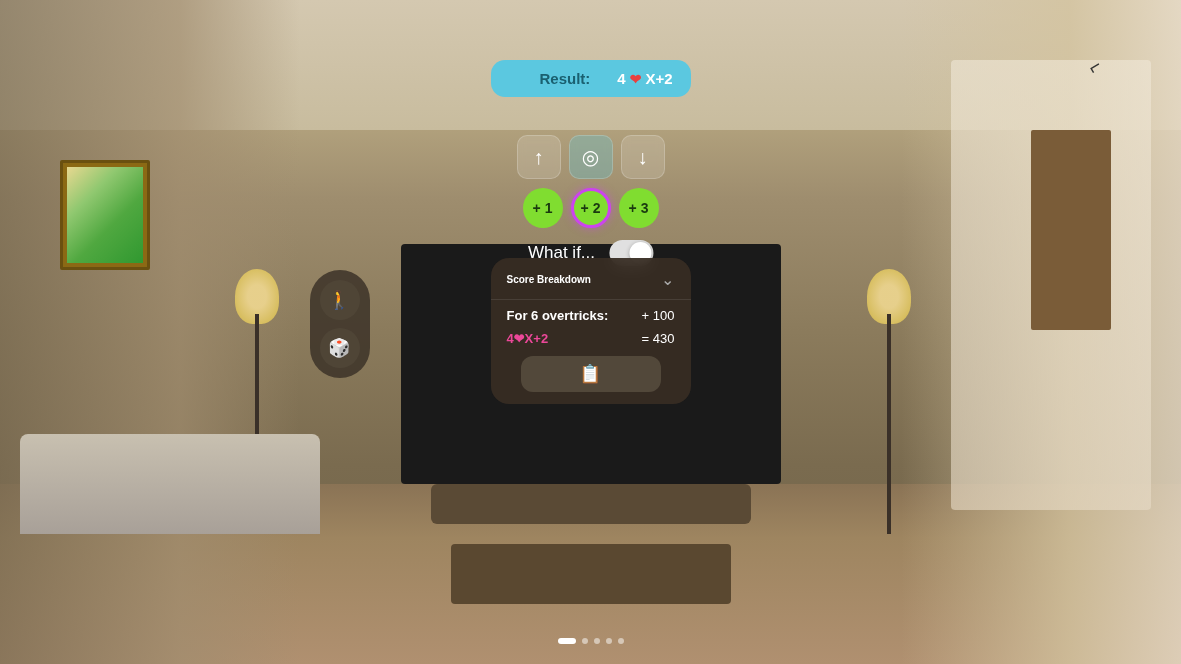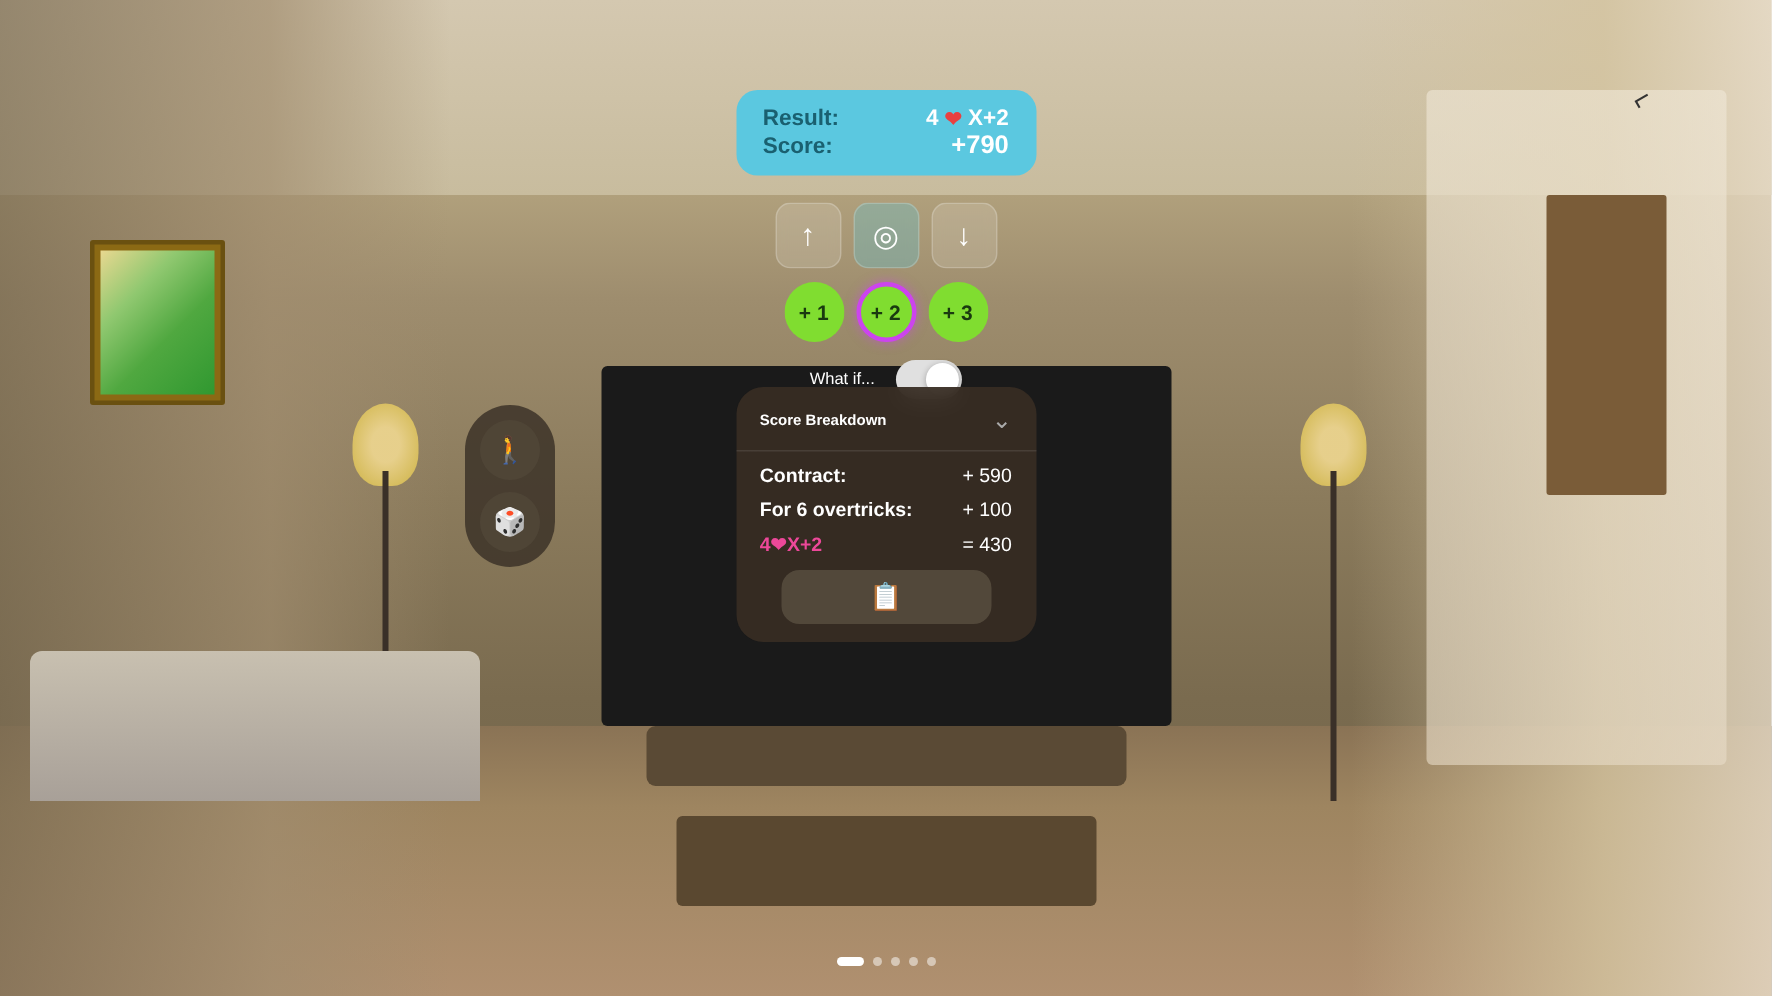--- a/index.html
+++ b/index.html
@@ -223,20 +223,21 @@
       padding: 10px 18px;
       min-width: 200px;
       text-align: left;
     }
 
     .result-row {
       display: flex;
       justify-content: space-between;
       align-items: center;
       gap: 20px;
+      margin-left: 31px;
     }
 
     .result-label {
       color: #1a6070;
       font-weight: 600;
       font-size: 15px;
     }
 
     .result-value {
       color: #fff;
@@ -326,21 +327,21 @@
     
     .whatif-row {
       position: absolute;
       top: 240px;
       left: 50%;
       transform: translateX(-50%);
       display: flex;
       align-items: center;
       gap: 14px;
       color: #fff;
-      font-size: 11px;
+      font-size: 17px;
       font-weight: 500;
     }
 
     .toggle-switch {
       width: 44px;
       height: 26px;
       background: #e0e0e0;
       border-radius: 13px;
       position: relative;
       cursor: pointer;
@@ -507,24 +508,20 @@
 
 <div class="result-box">
   <div class="result-row">
     <span class="result-label">Result:</span>
     <span class="result-value">
       <span>4</span>
       <span class="heart-icon">❤</span>
       <span>X+2</span>
     </span>
   </div>
-  <div class="result-row">
-    <span class="result-label">Score:</span>
-    <span class="result-score-value">+790</span>
-  </div>
 </div>
 
 <div class="nav-row">
   <div class="nav-btn">↑</div>
   <div class="nav-btn target">◎</div>
   <div class="nav-btn">↓</div>
 </div>
 
 <div class="trick-row">
   <div class="trick-btn inactive">+ 1</div>
@@ -538,24 +535,20 @@
     <div class="toggle-knob"></div>
   </div>
 </div>
 
 <div class="breakdown-panel">
   <div class="breakdown-header">
     <span class="breakdown-title">Score Breakdown</span>
     <span class="chevron-icon">⌄</span>
   </div>
 
-  <div class="breakdown-row">
-    <span class="breakdown-label">Contract:</span>
-    <span class="breakdown-value">+ 590</span>
-  </div>
 
 
   <div class="breakdown-row">
     <span class="breakdown-label">For 6 overtricks:</span>
     <span class="breakdown-value">+ 100</span>
   </div>
 
   <div class="breakdown-row">
     <span class="breakdown-label summary">4❤X+2</span>
     <span class="breakdown-value">= 430</span>

